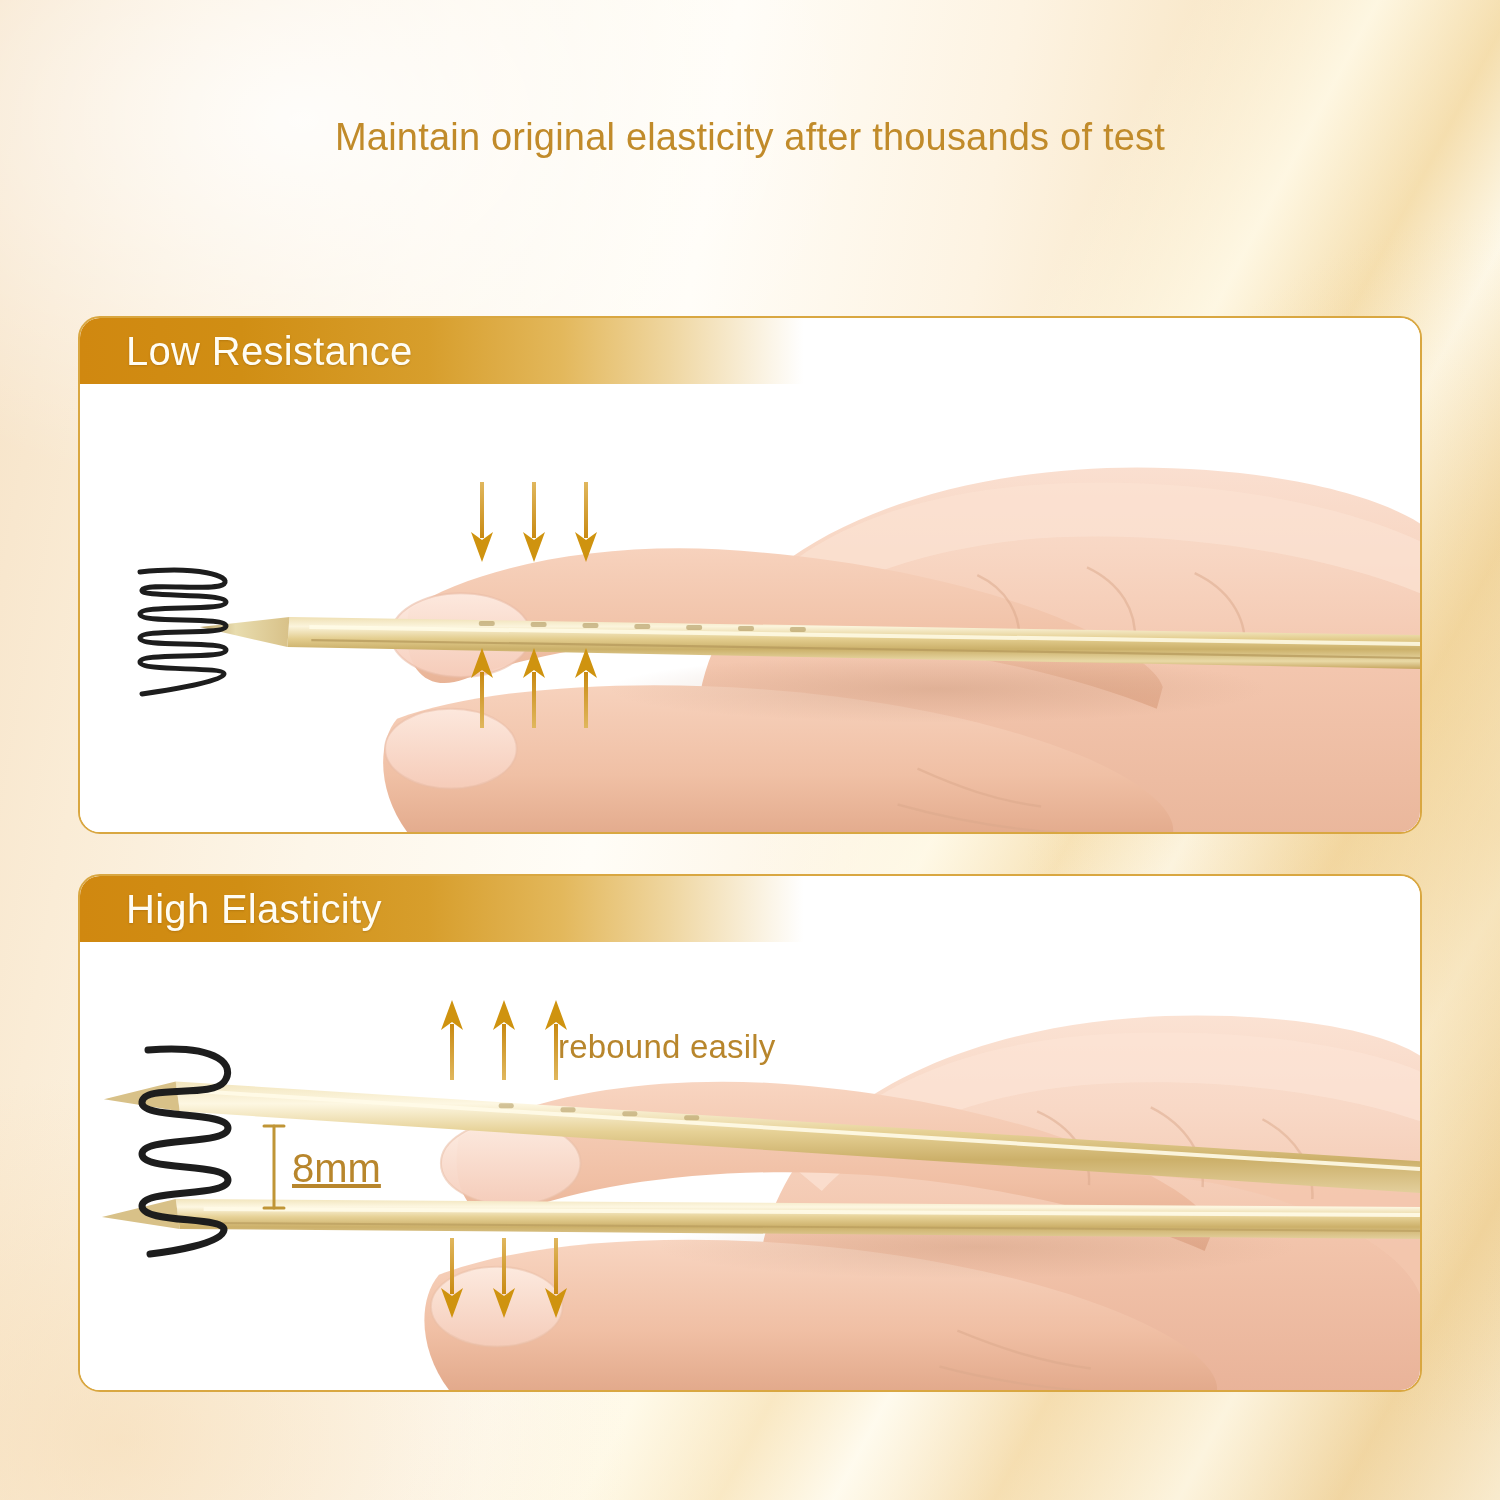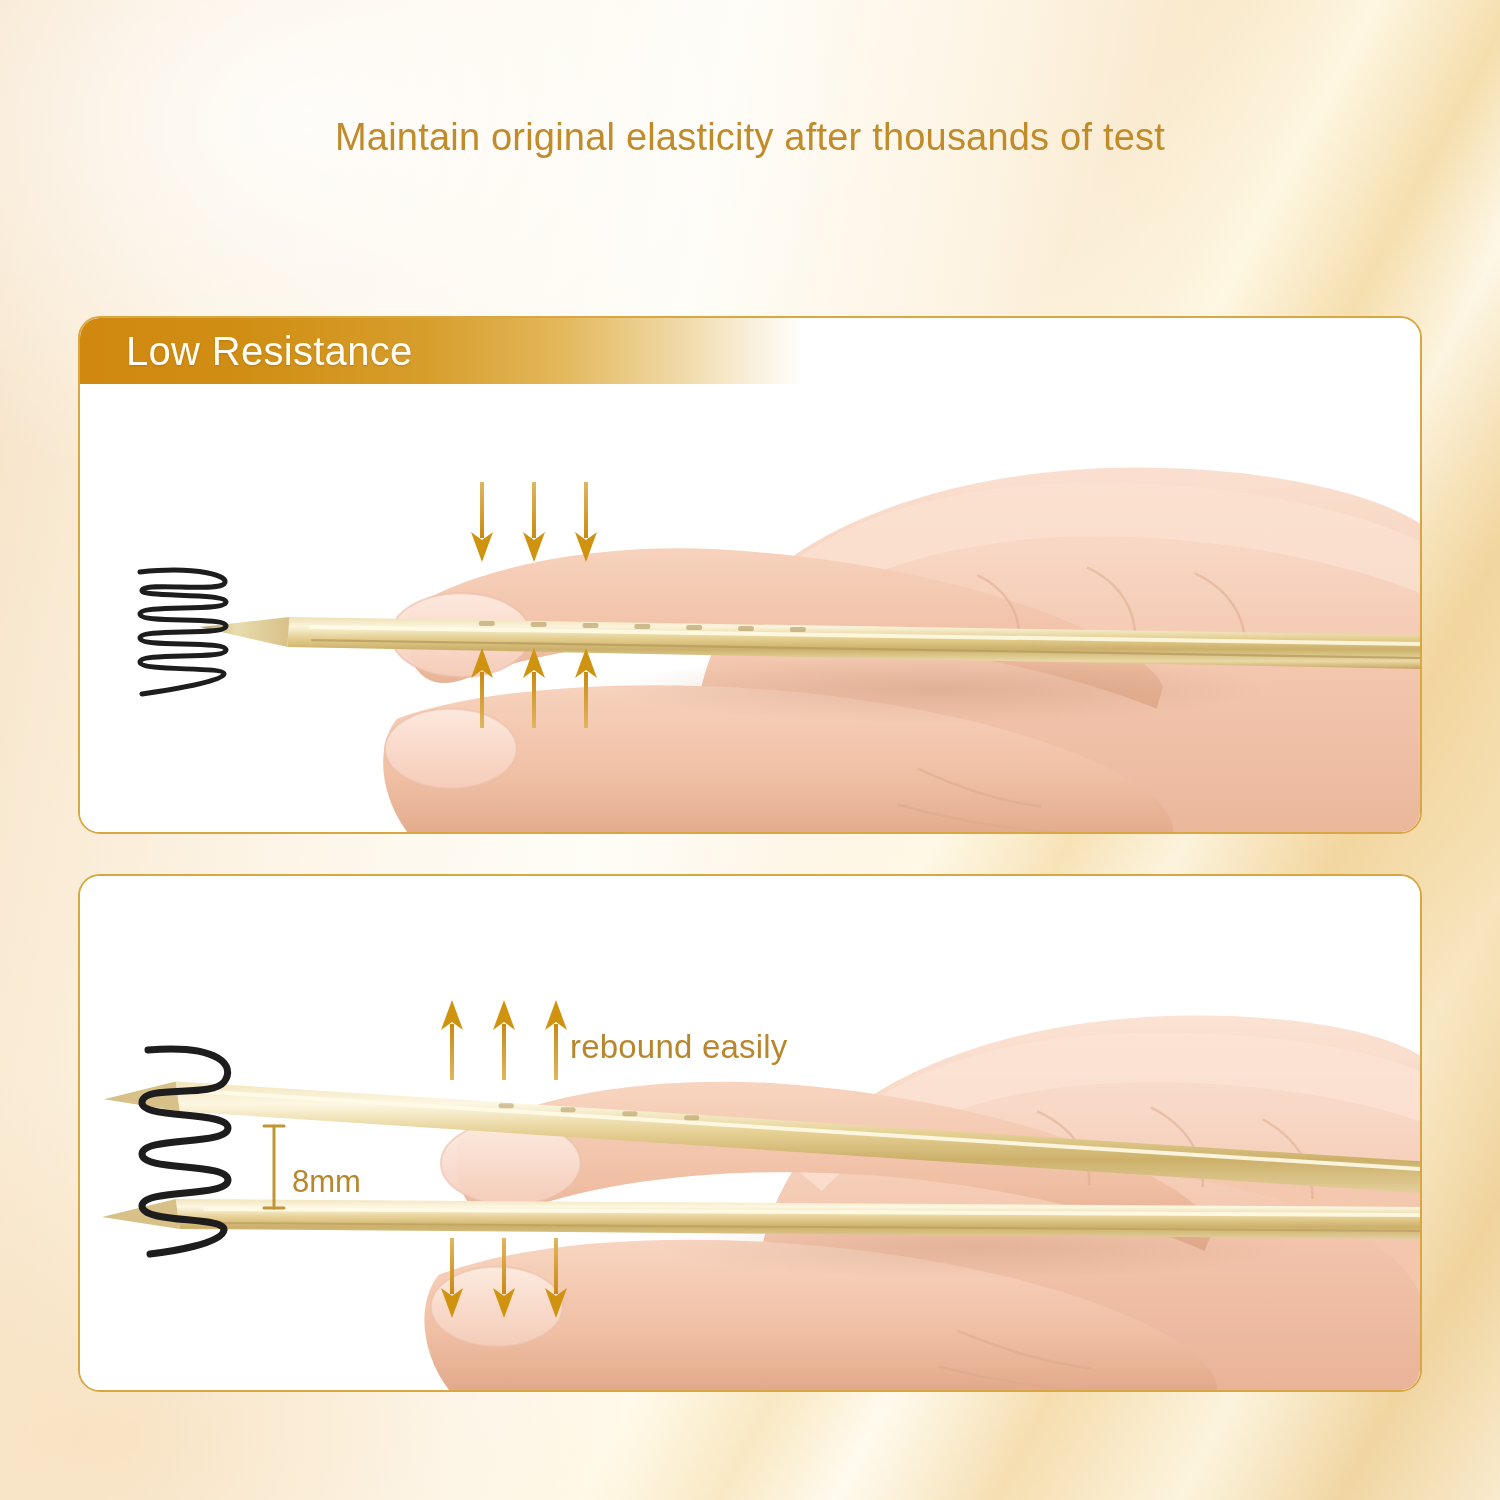--- a/index.html
+++ b/index.html
@@ -94,27 +94,27 @@
   #arrows-down-top  { left:470px; top:482px; }
   #arrows-up-bottom { left:470px; top:648px; }
   #arrows-up-top    { left:440px; top:1000px; }
   #arrows-down-bottom{ left:440px; top:1238px; }
 
   
   .annot{
     position:absolute; color:#b8862c; font-size:33px; z-index:4;
     letter-spacing:.2px;
   }
-  #rebound-text{ left:558px; top:1028px;padding-left:12px; }
+  #rebound-text{ left:558px; top:1028px; }
 
   .dim{ position:absolute; z-index:5; }
   #dim-8mm{ left:258px; top:1120px; width:130px; height:96px; }
   #dim-8mm .dim-label{
-    position:absolute; left:34px; top:44px;
-    font-size:31px; color:#b8862c;
+    position:absolute; left:34px; top:26px;
+    font-size:40px; color:#b8862c;text-decoration:underline;
   }
 
   
   .photo{ position:absolute; inset:0; z-index:1; pointer-events:none; }
 </style>
 </head>
 <body>
 
 <div id="stage">
 
@@ -295,20 +295,23 @@
           <rect x="606" y="240" width="15" height="5" rx="2"></rect>
         </g>
 
         <path d="M96 324 L 1344 332 L 1344 364 L 100 354 Z" fill="url(#goldBar2)"></path>
         <path d="M100 354 L 96 324 L 22 342 Z" fill="#d8c188"></path>
         <path d="M124 334 L 1344 340" stroke="#fffbe8" stroke-width="4" opacity=".9" fill="none"></path>
         <path d="M124 348 L 1344 356" stroke="#b59a5c" stroke-width="2" opacity=".6" fill="none"></path>
       </svg>
     </div>
 
+    <div class="banner">
+      <span class="banner-label">High Elasticity</span>
+    </div>
   </div>
 
   <svg class="spring" id="spring-0" viewBox="0 0 112 140">
     <path d="M12 10 C 70 4 104 14 96 22 C 88 30 18 20 14 28
              C 10 36 98 30 98 40 C 98 50 12 42 12 52
              C 12 62 98 54 98 64 C 98 74 12 66 12 76
              C 12 86 98 78 98 88 C 98 98 12 90 12 100
              C 12 110 96 104 96 112 C 96 120 28 130 14 132" fill="none" stroke="#1d1d1d" stroke-width="5" stroke-linecap="round"></path>
   </svg>
 

